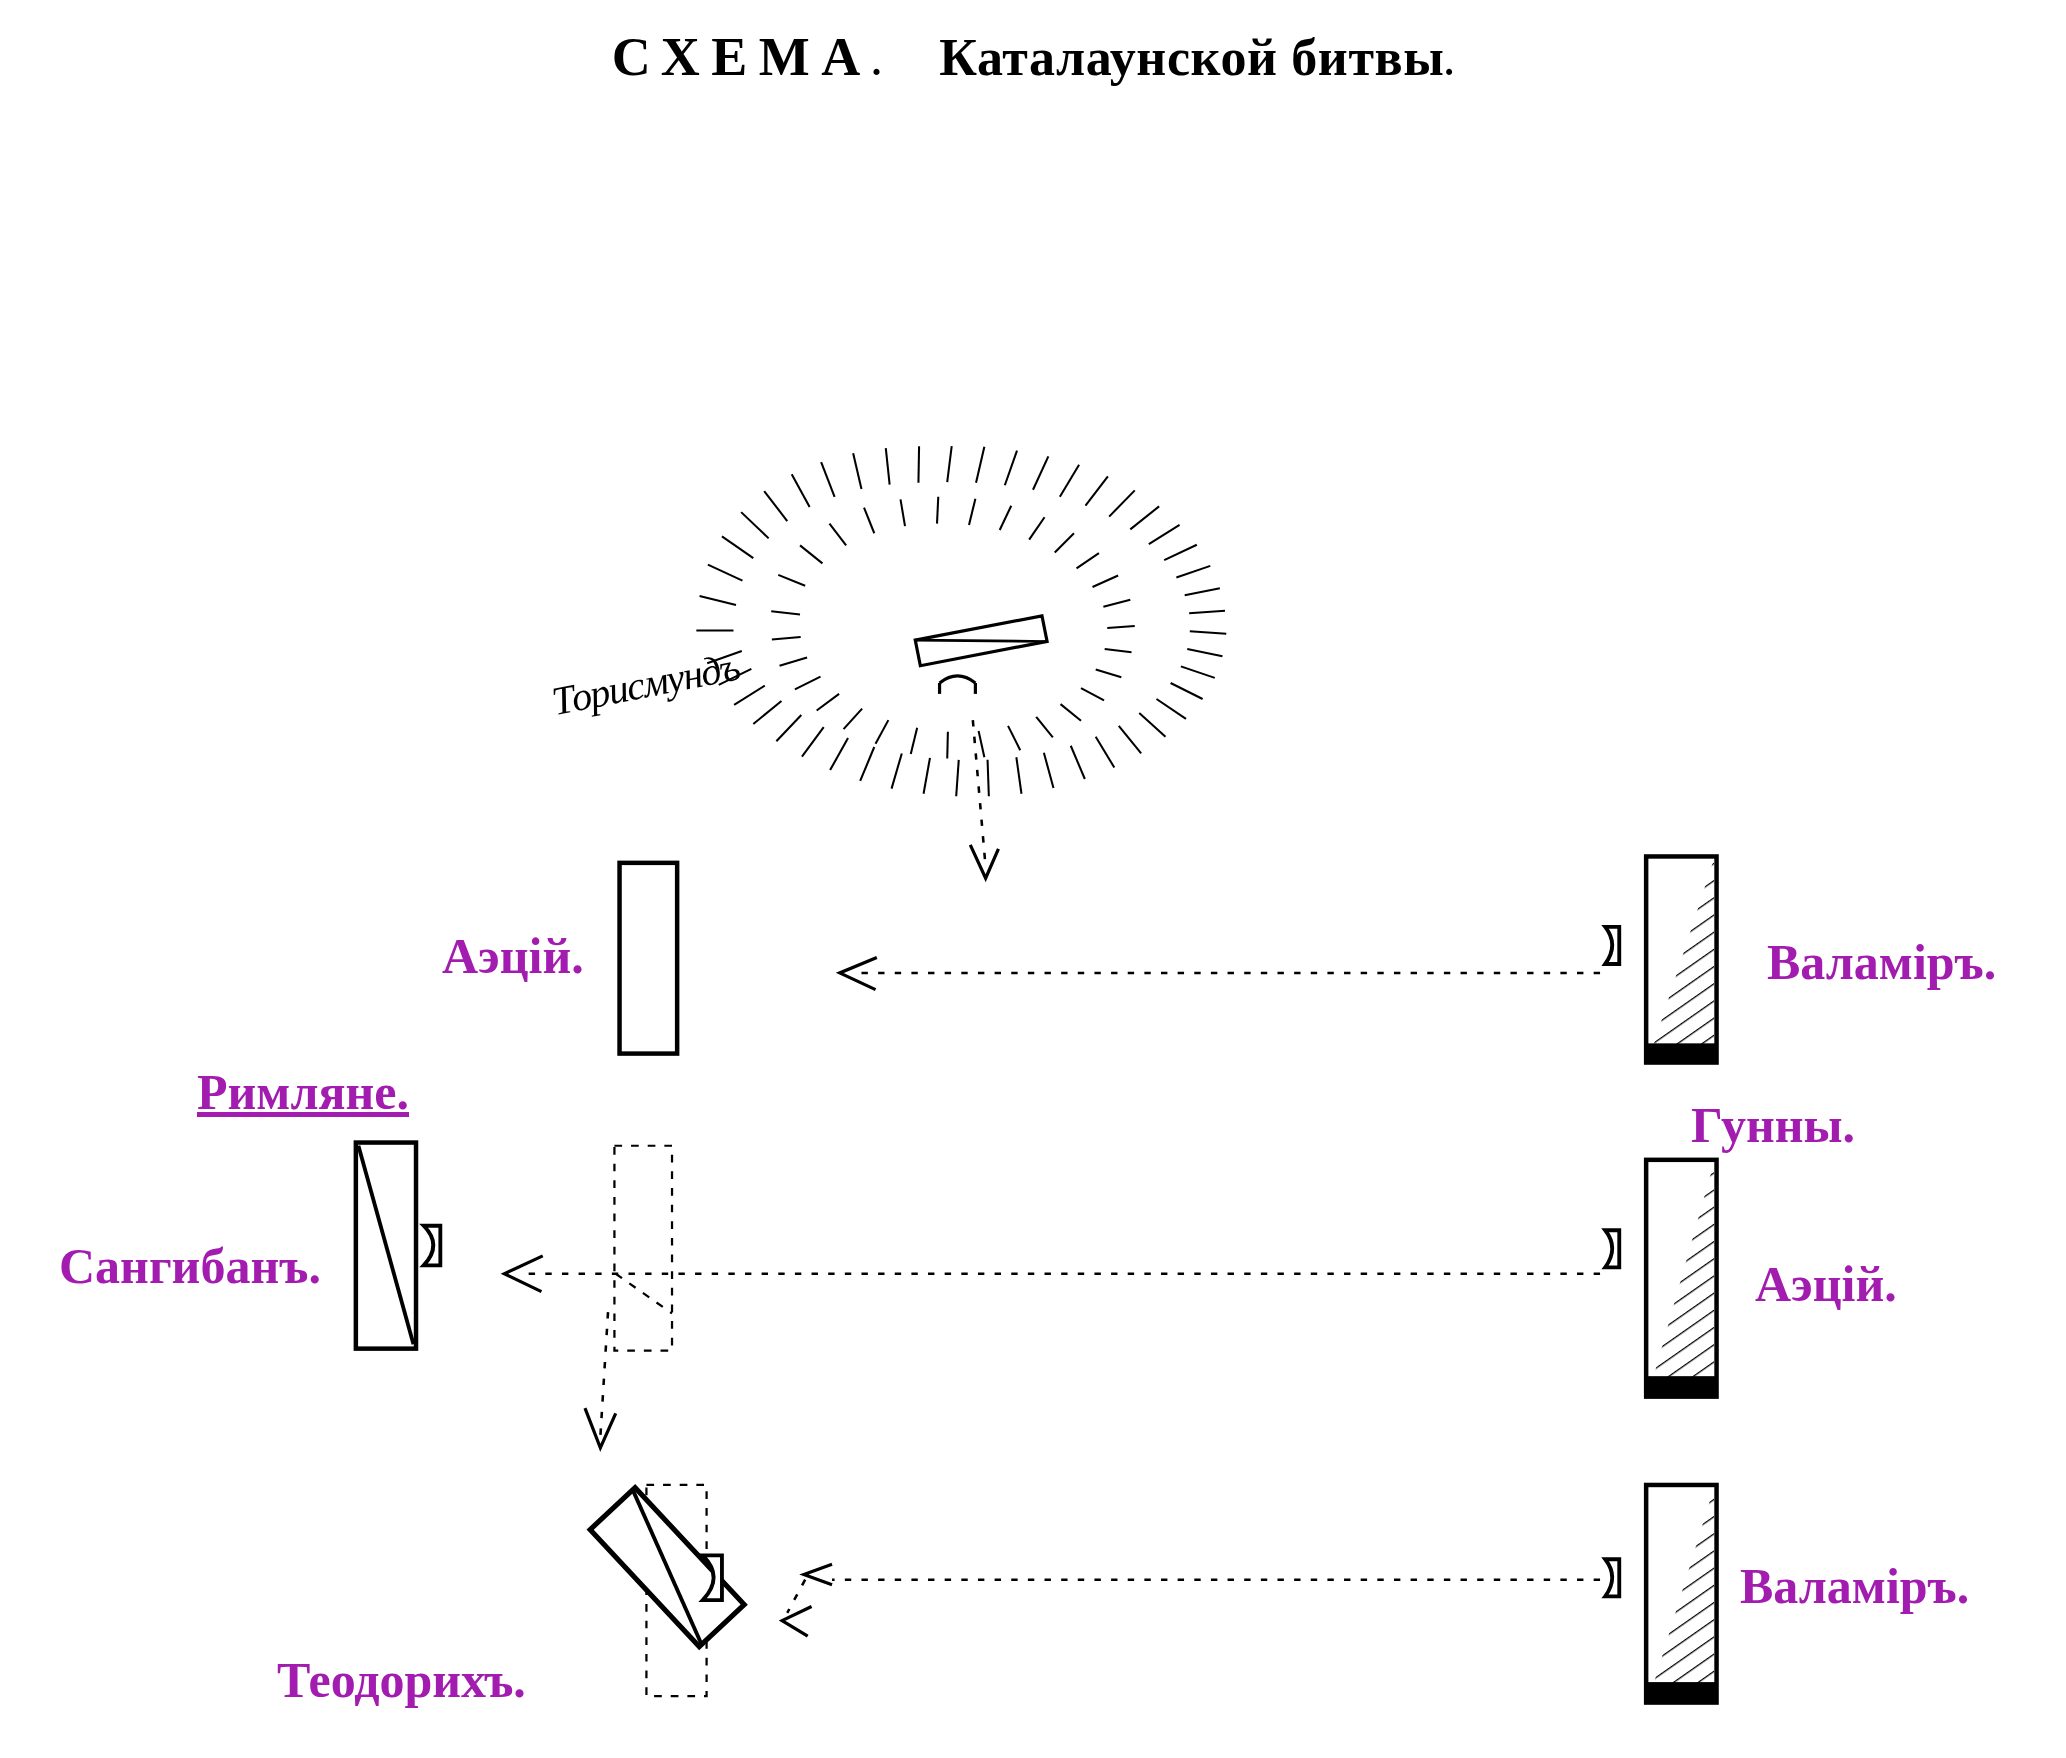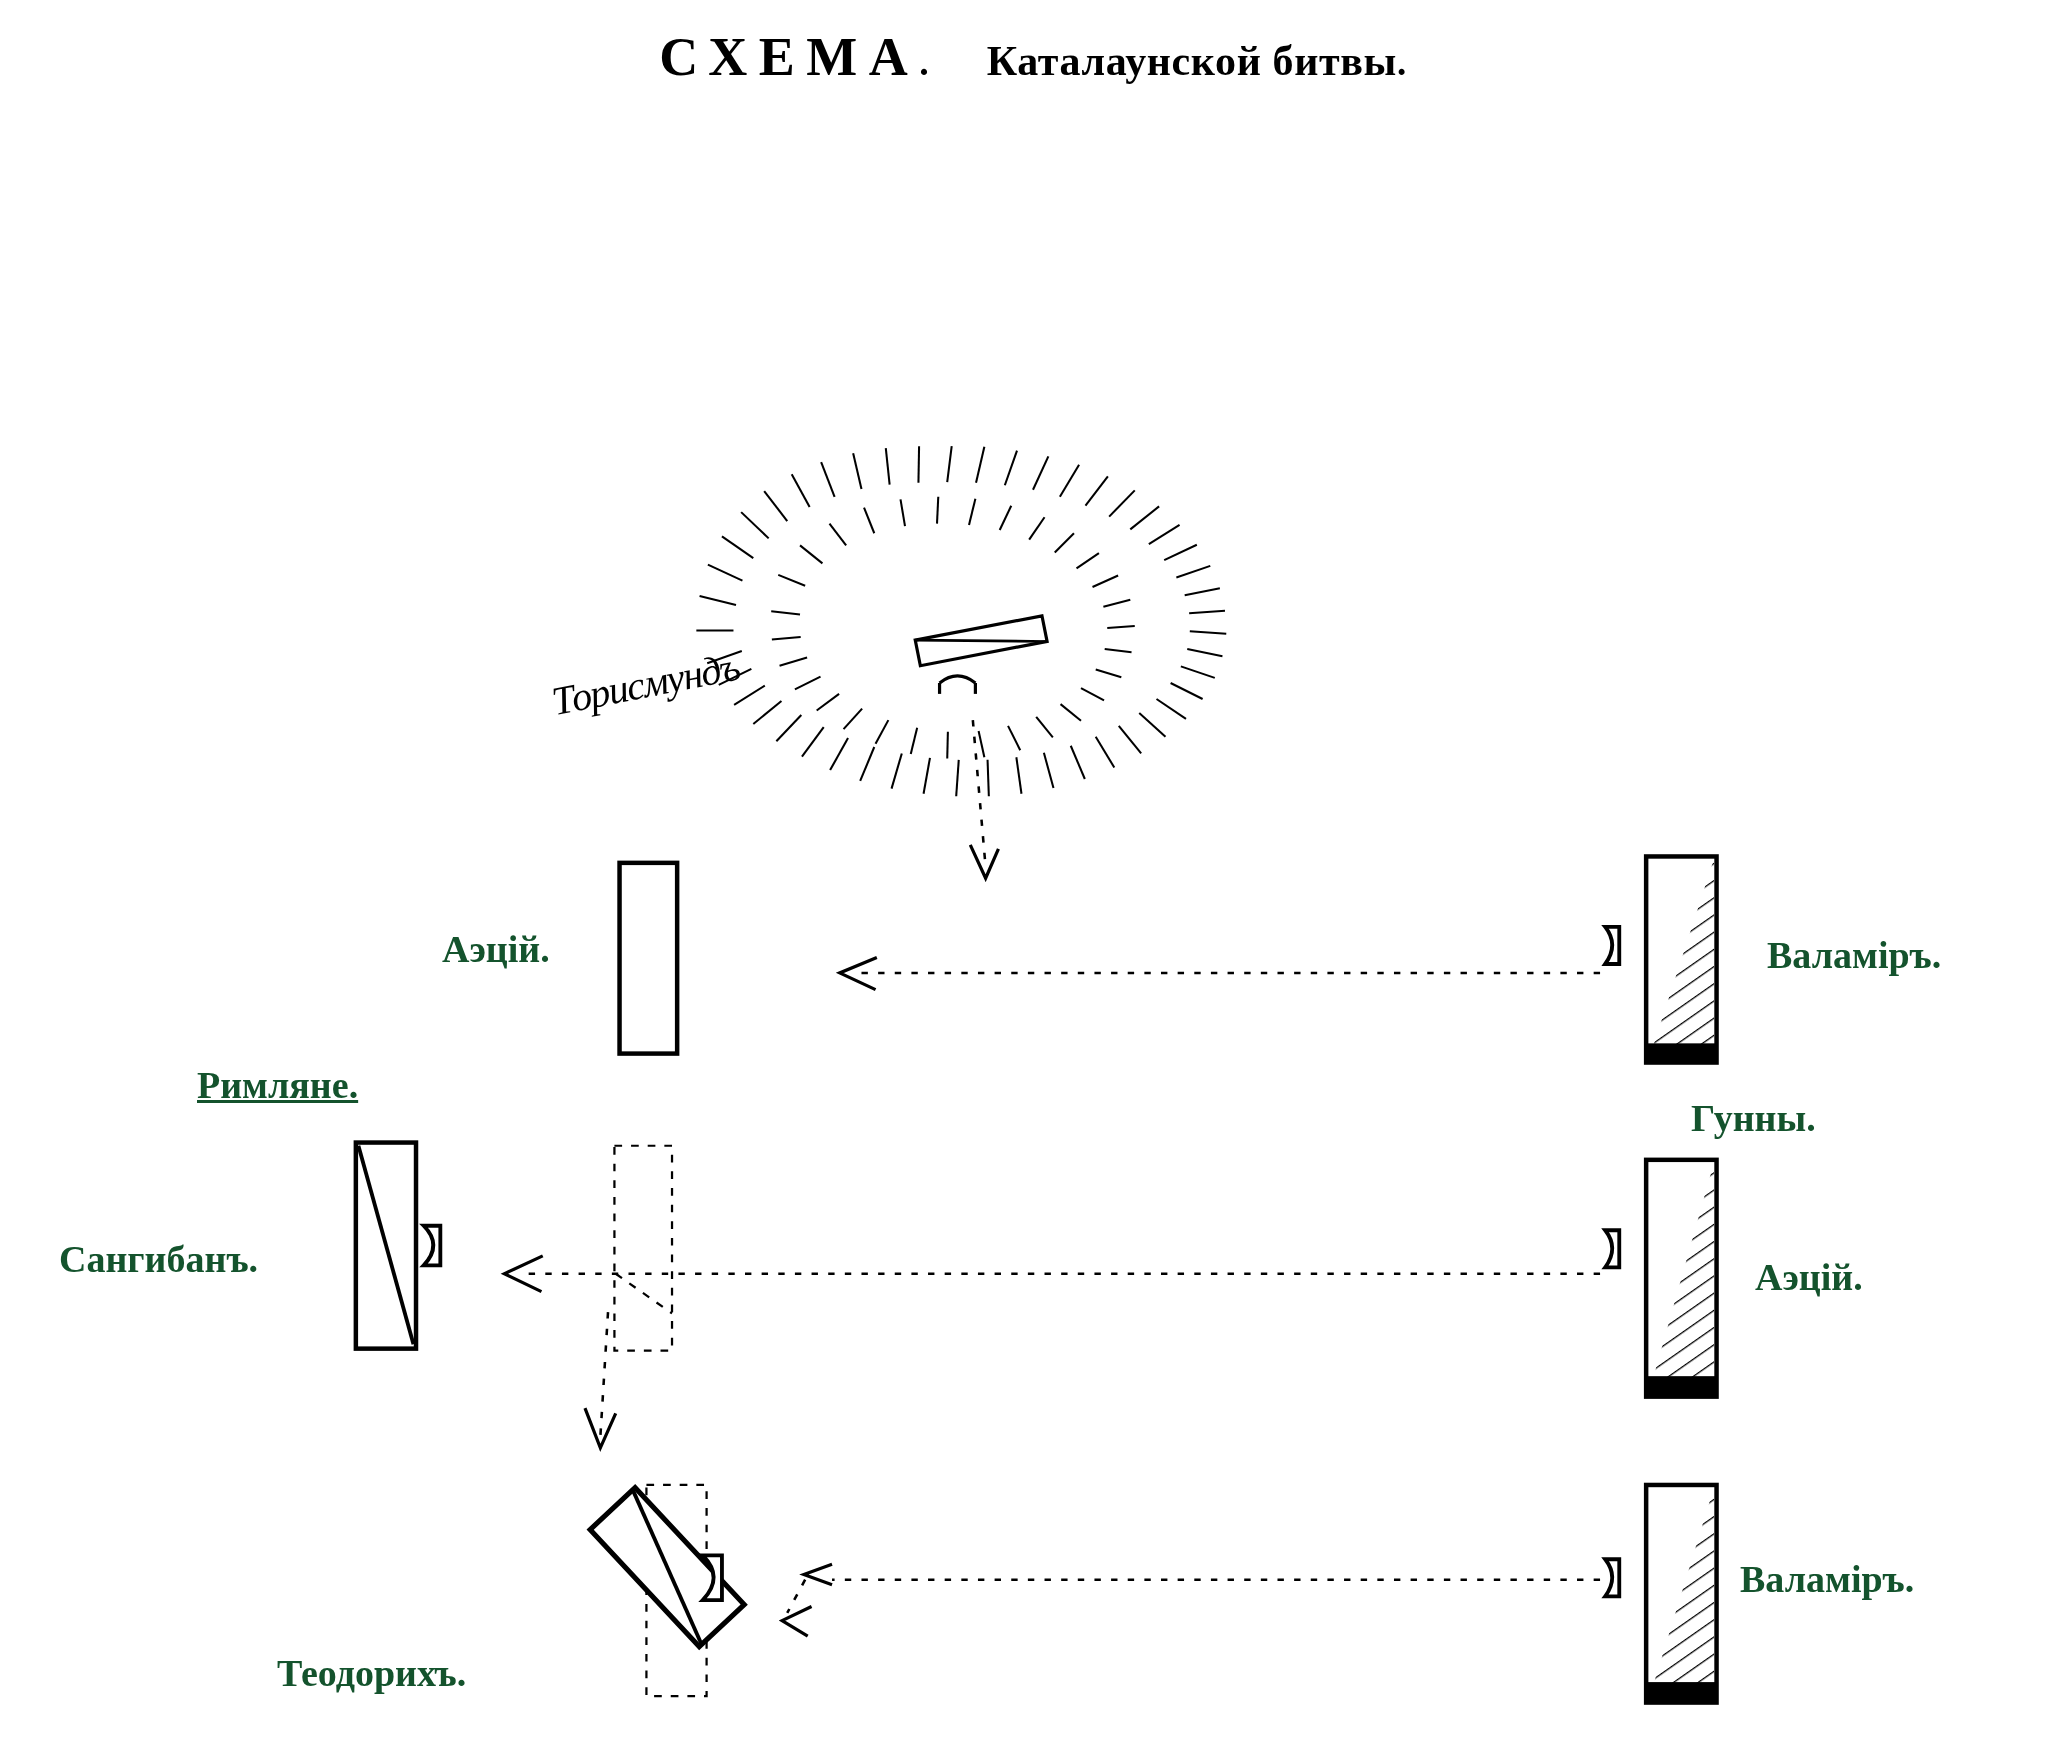--- a/index.html
+++ b/index.html
@@ -29,33 +29,33 @@
     font-family: "Liberation Serif", serif;
     font-weight: bold;
     font-size: 54px;
     letter-spacing: 11.5px;
     display: inline-block;
     vertical-align: baseline;
   }
   .title-sub {
     font-family: "Liberation Serif", serif;
     font-weight: bold;
-    font-size: 42px;
+    font-size: 52px;
     display: inline-block;
     vertical-align: baseline;
     margin-left: 58px;
     letter-spacing: 0.6px;
   }
   .lbl {
     position: absolute;
     font-family: "Liberation Serif", serif;
     font-weight: bold;
-    font-size: 38px;
+    font-size: 50px;
     white-space: nowrap;
-    color: #14532d;
+    color: #a21caf;
   }
   .svg-layer {
     position: absolute;
     left: 0;
     top: 0;
     width: 2066px;
     height: 1759px;
   }
   .script-label {
     position: absolute;

